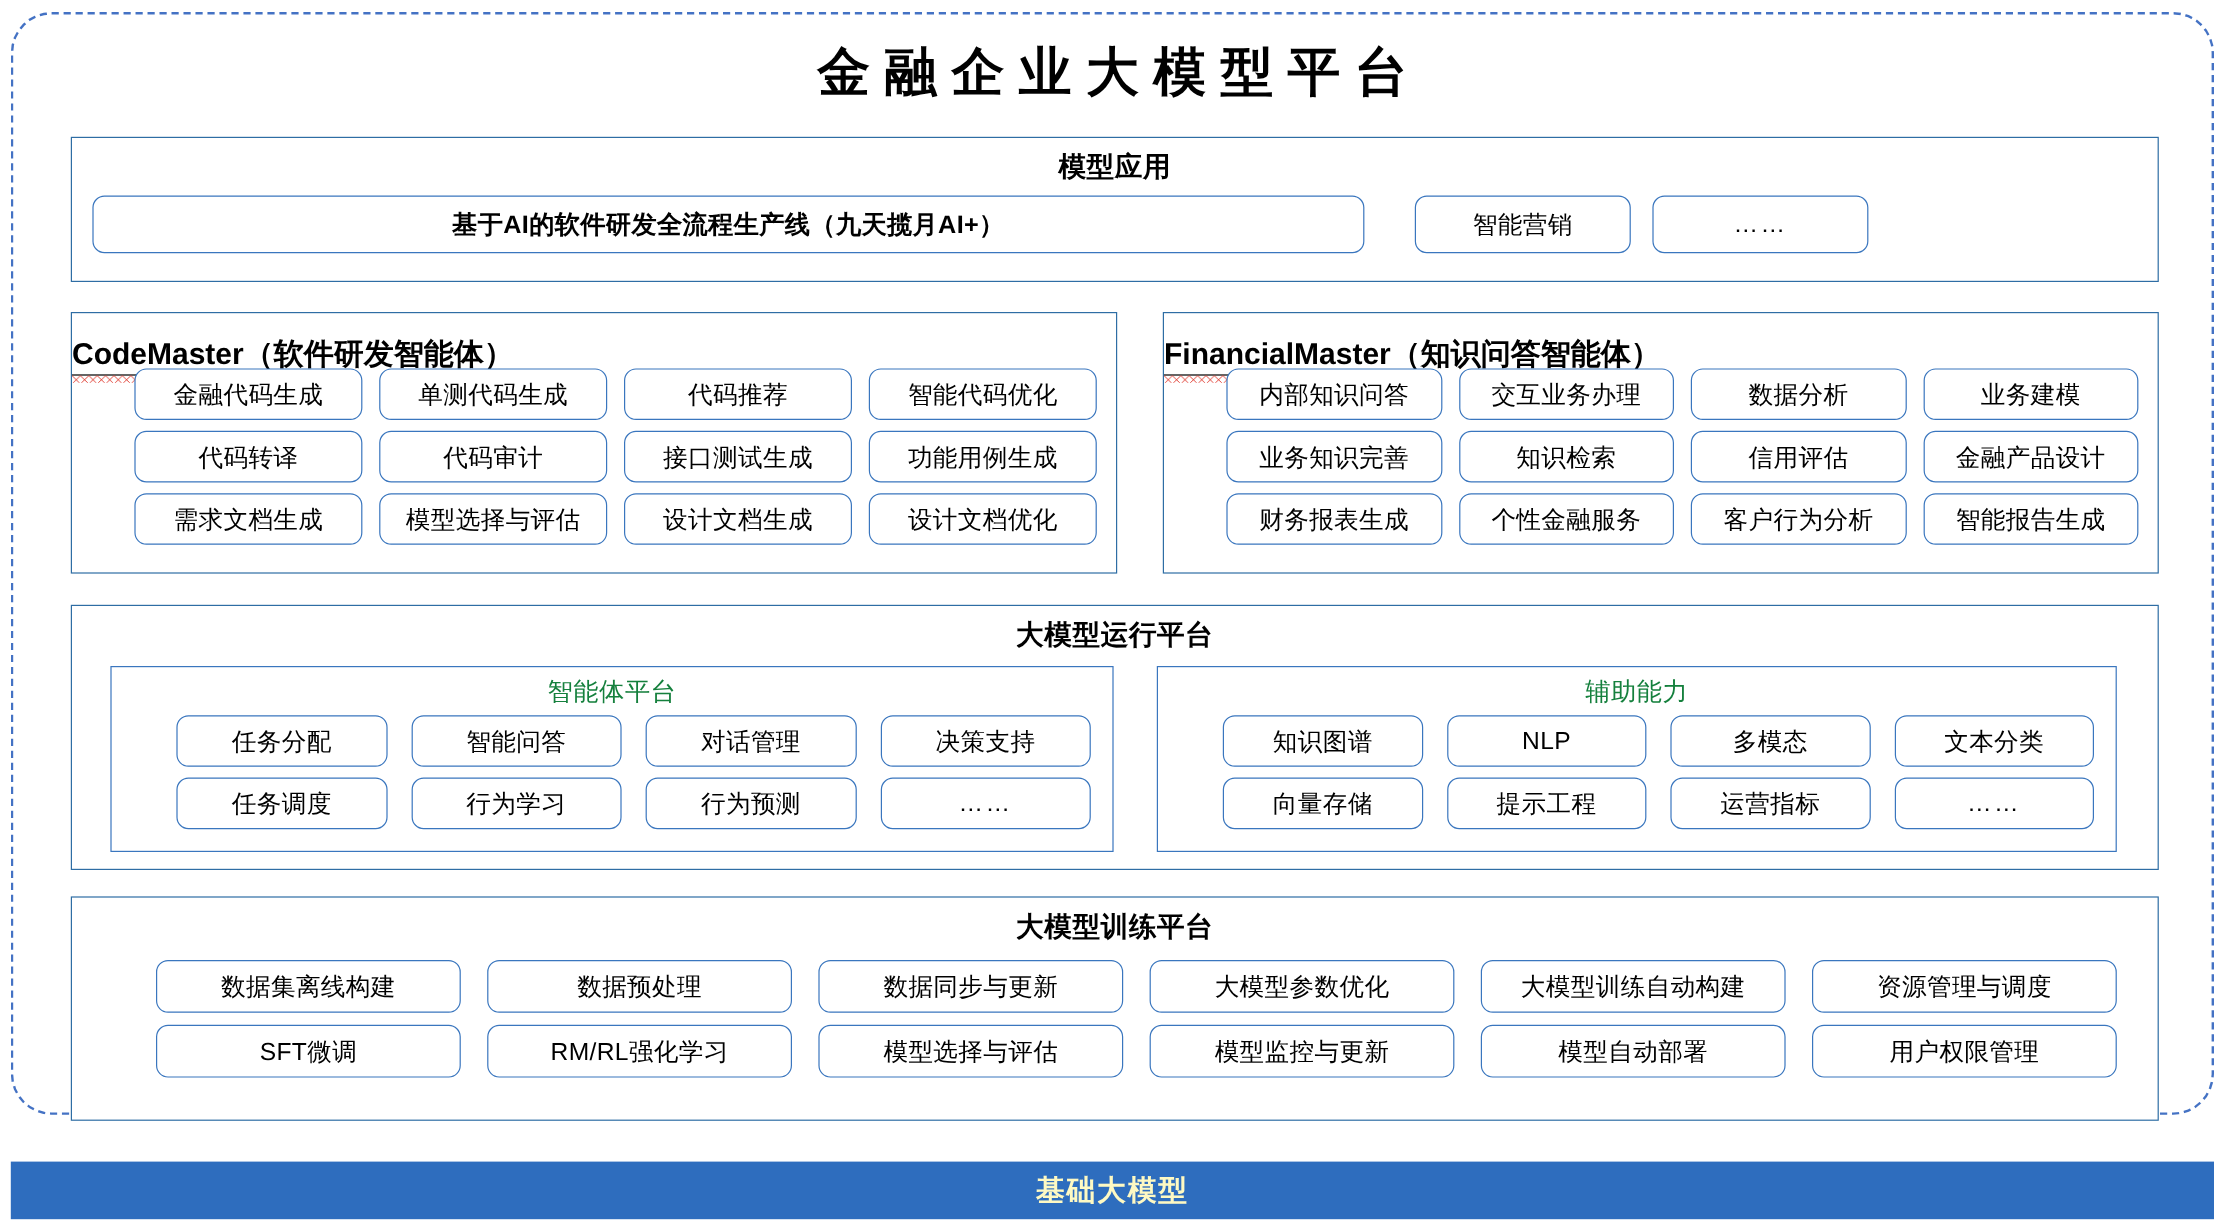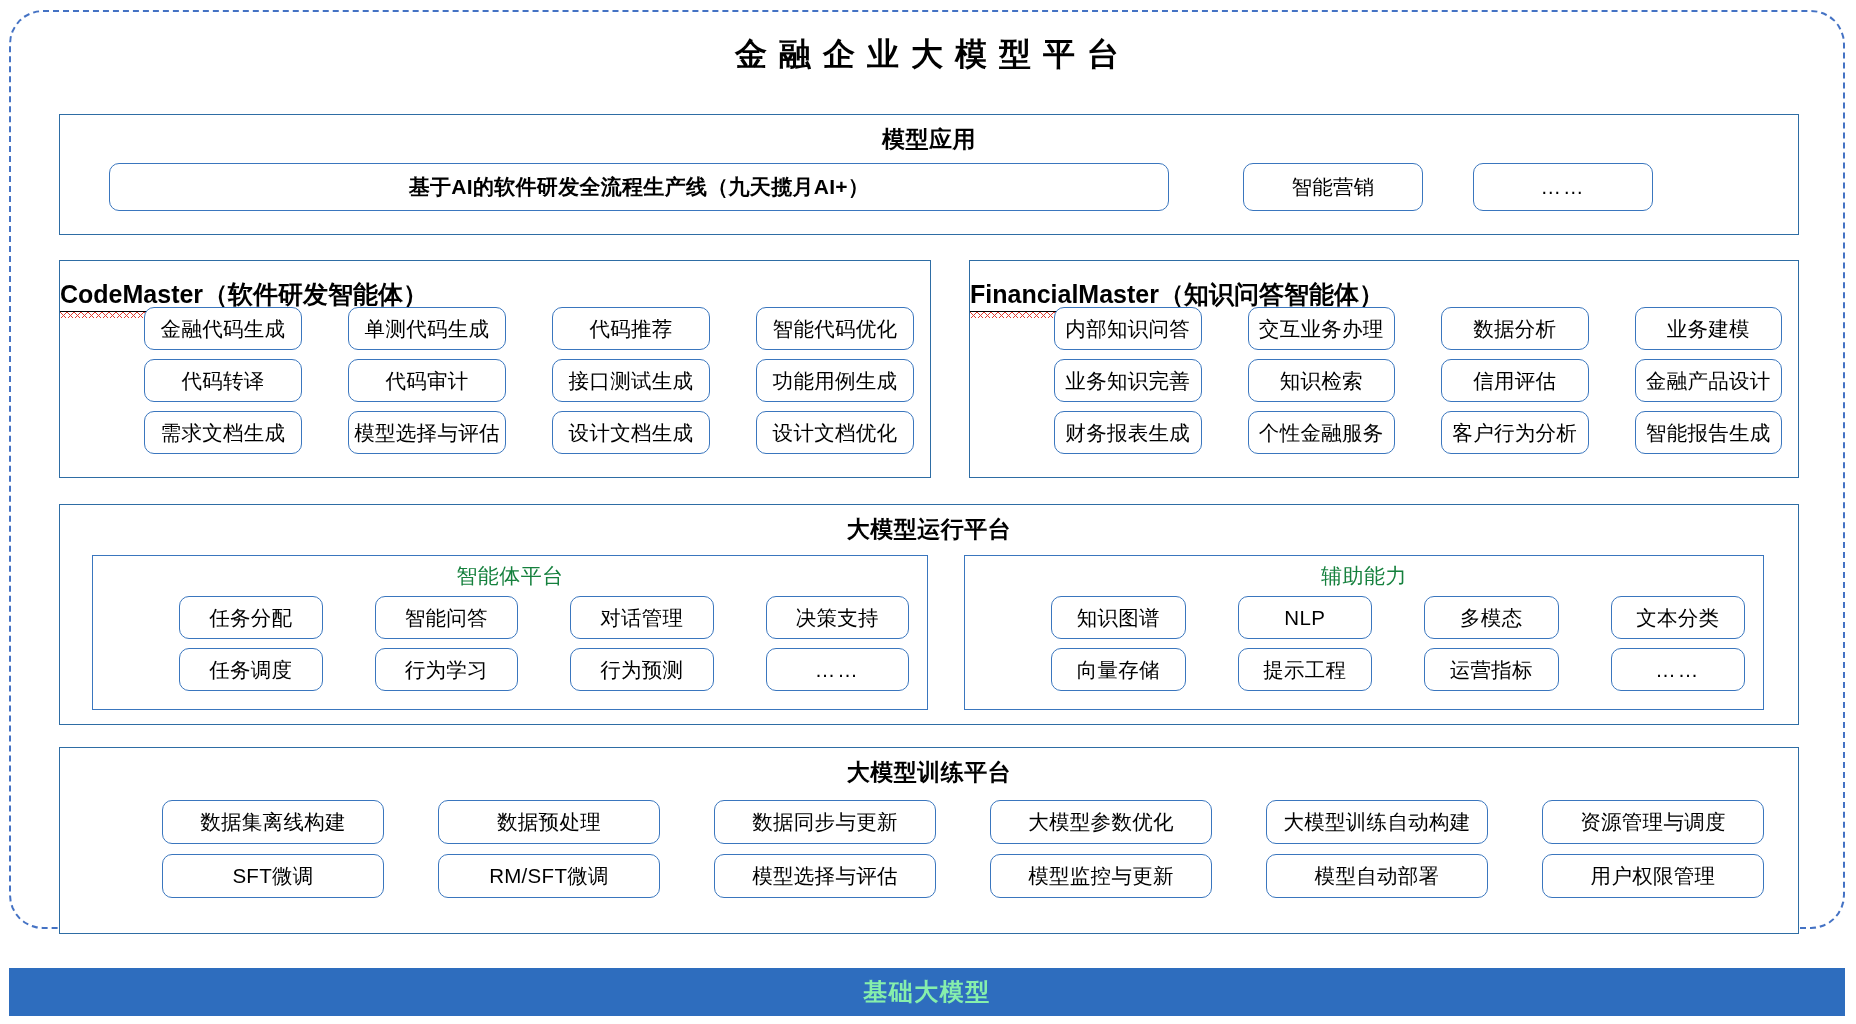--- a/index.html
+++ b/index.html
@@ -20,21 +20,21 @@
     box-sizing:border-box;
     border:2px dashed #4472C4;
     border-radius:34px;
     background:#fff;
   }
 
   
   #main-title{
     text-align:center;
     font-family:"Liberation Serif","DejaVu Serif",serif;
-    font-size:32px;
+    font-size:44px;
     font-weight:700;
     color:#000;
     letter-spacing:12px;
     padding-top:25px;
     padding-left:12px;
     line-height:1.08;
     white-space:nowrap;
   }
 
   
@@ -67,21 +67,20 @@
     border:1.4px solid #3A76BE;
     border-radius:10px;
     background:#fff;
     display:flex;
     align-items:center;
     justify-content:center;
     font-size:20.5px;
     color:#000;
     white-space:nowrap;
     letter-spacing:.3px;
-    margin-left:32px;
   }
   .pill.bold{ font-weight:700; font-size:21px; }
   .pill.dots{ letter-spacing:2px; }
 
   .row{ display:flex;padding-left:36px; }
 
   
   #sec-app{ left:48px; top:102px; width:1740px; height:121px; }
   #sec-app .panel-title{ margin-top:9px; }
   #sec-app-row{
@@ -160,21 +159,21 @@
   .train-grid .row{ gap:22px; }
   .train-grid .pill{ width:254px; height:44px; }
 
   
   #base-bar{
     position:absolute;
     left:9px; top:968px;
     width:1836px; height:48px;
     background:#2E6DBE;
     display:flex; align-items:center; justify-content:center;
-    color:#86efac;
+    color:#fef9c3;
     font-size:24px;
     font-weight:700;
     letter-spacing:1.5px;
   }
 </style>
 </head>
 <body>
 
 <div id="outer-frame">
 
@@ -287,21 +286,21 @@
       <div class="row">
         <div class="pill">数据集离线构建</div>
         <div class="pill">数据预处理</div>
         <div class="pill">数据同步与更新</div>
         <div class="pill">大模型参数优化</div>
         <div class="pill">大模型训练自动构建</div>
         <div class="pill">资源管理与调度</div>
       </div>
       <div class="row">
         <div class="pill">SFT微调</div>
-        <div class="pill">RM/SFT微调</div>
+        <div class="pill">RM/RL强化学习</div>
         <div class="pill">模型选择与评估</div>
         <div class="pill">模型监控与更新</div>
         <div class="pill">模型自动部署</div>
         <div class="pill">用户权限管理</div>
       </div>
     </div>
   </div>
 
 </div>
 

